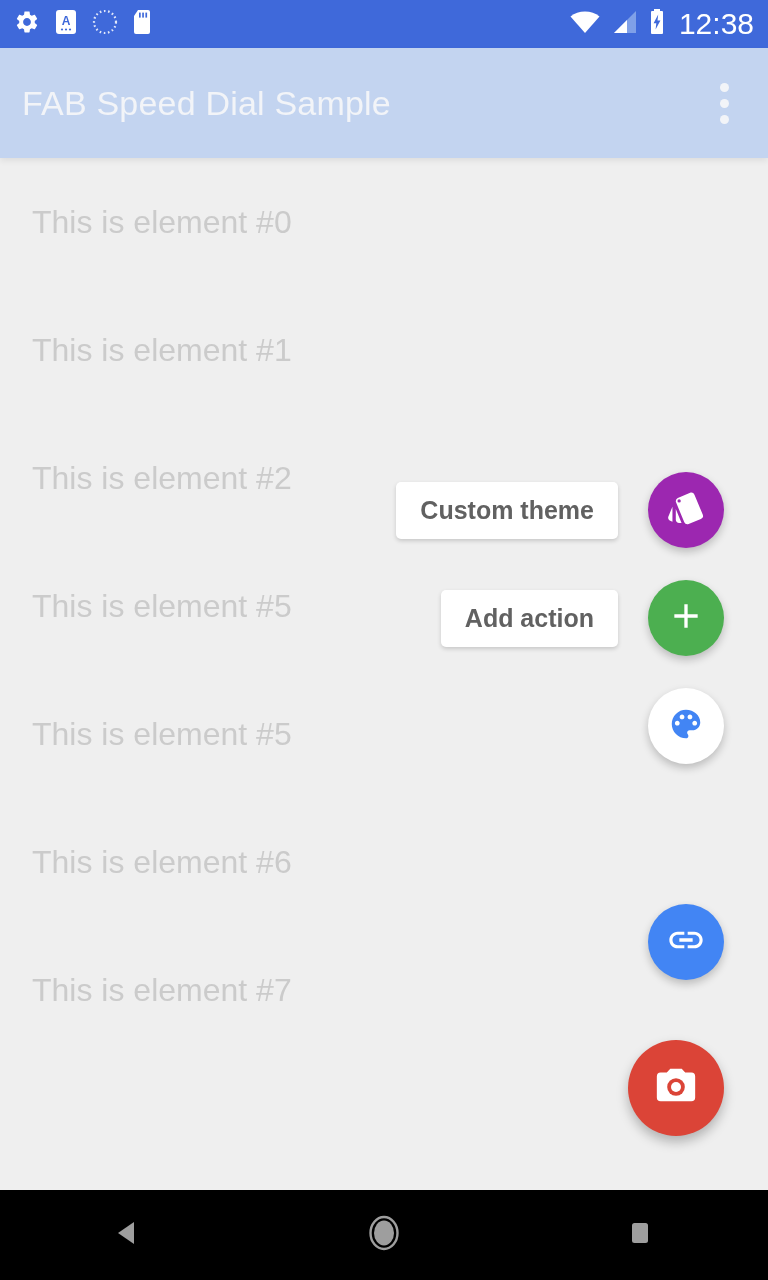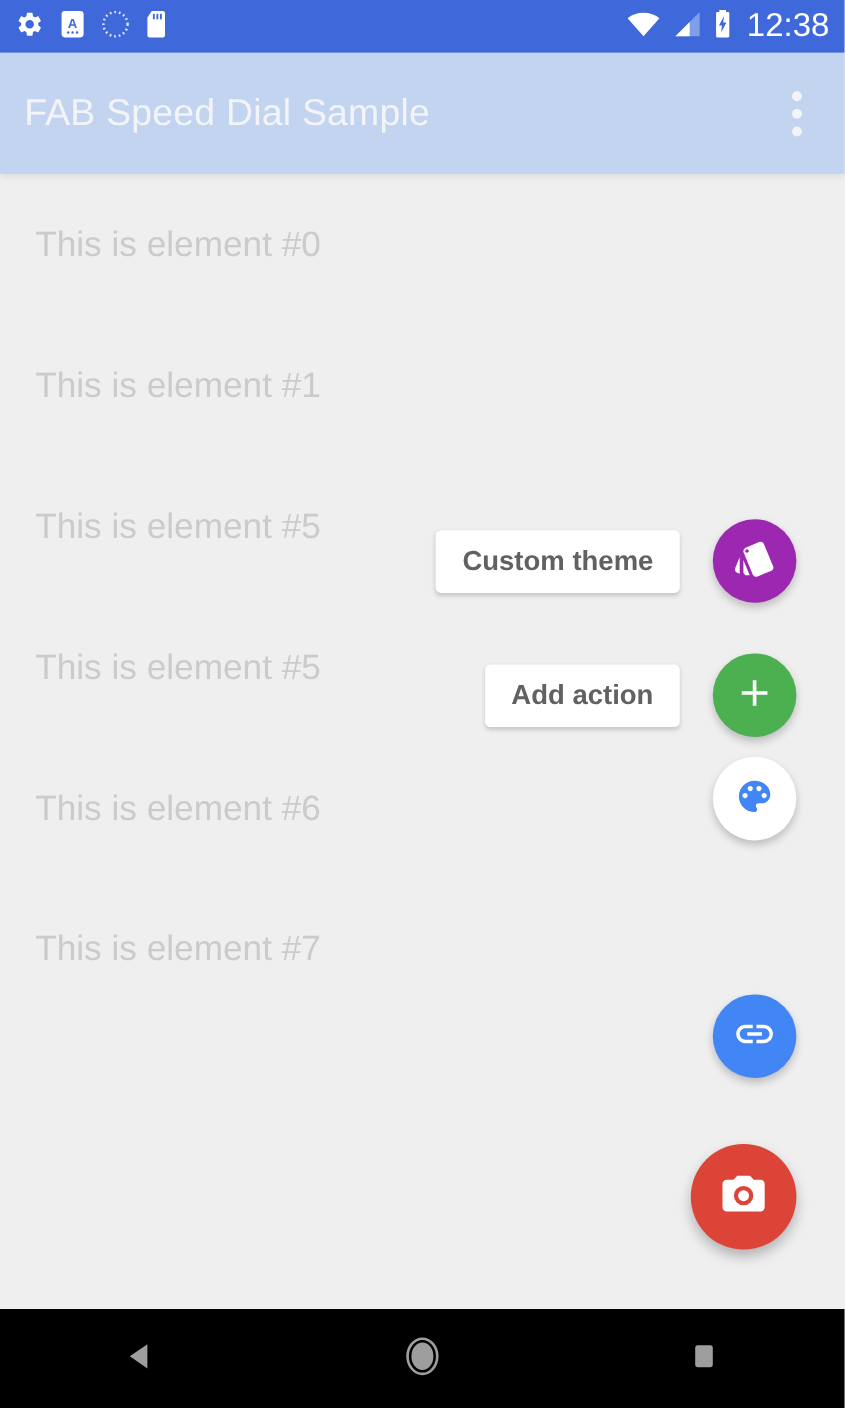--- a/index.html
+++ b/index.html
@@ -211,20 +211,23 @@
   </div>
 
   <div id="list" style="background: rgb(239, 239, 239);">
       <div class="list-item">
         <span>This is element #0</span>
       </div>
       <div class="list-item">
         <span>This is element #1</span>
       </div>
       <div class="list-item">
+        <span>This is element #2</span>
+      </div>
+      <div class="list-item">
         <span>This is element #5</span>
       </div>
       <div class="list-item">
         <span>This is element #5</span>
       </div>
       <div class="list-item">
         <span>This is element #6</span>
       </div>
       <div class="list-item">
         <span>This is element #7</span>
@@ -233,21 +236,21 @@
 
   <div id="speed-dial">
       <div class="sd-row" style="top: 314px;">
         <div class="sd-label" style="background: rgb(255, 255, 255); color: rgb(97, 97, 97);">Custom theme</div>
         <div class="mini-fab" style="background: rgb(156, 39, 176);">
           <span><svg width="40" height="40" viewBox="0 0 24 24">
               <path fill="#FFFFFF" d="M2.53 19.65l1.34.56v-9.03l-2.43 5.86c-.41 1.02.08 2.19 1.09 2.61zm19.5-3.7L17.07 3.98a2.01 2.01 0 0 0-1.81-1.23c-.26 0-.53.04-.79.15L7.1 6.01A1.99 1.99 0 0 0 5.88 7.8c-.01.27.03.54.14.8l4.96 11.97a1.98 1.98 0 0 0 1.8 1.23c.26 0 .52-.05.78-.15l7.36-3.05a1.99 1.99 0 0 0 1.1-2.65zM7.88 8.75a1 1 0 1 1 0-2 1 1 0 0 1 0 2zM5.88 19c0 1.1.9 2 2 2h1.45l-3.45-8.34V19z"></path>
             </svg></span>
         </div>
       </div>
-      <div class="sd-row" style="top: 436px;">
+      <div class="sd-row" style="top: 422px;">
         <div class="sd-label" style="background: rgb(255, 255, 255); color: rgb(97, 97, 97);">Add action</div>
         <div class="mini-fab" style="background: rgb(76, 175, 80);">
           <span><svg width="40" height="40" viewBox="0 0 24 24">
               <path fill="#FFFFFF" d="M19 13h-6v6h-2v-6H5v-2h6V5h2v6h6v2z"></path>
             </svg></span>
         </div>
       </div>
       <div class="sd-row" style="top: 530px;">
         <div class="mini-fab" style="background: rgb(255, 255, 255);">
           <span><svg width="38" height="38" viewBox="0 0 24 24">

